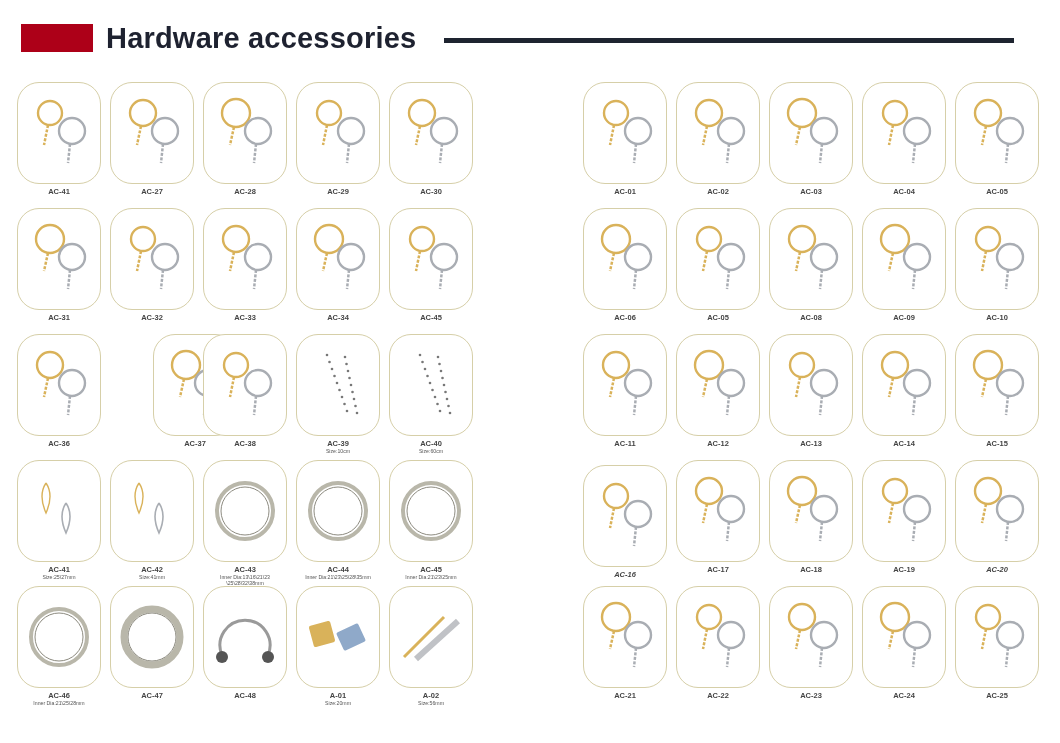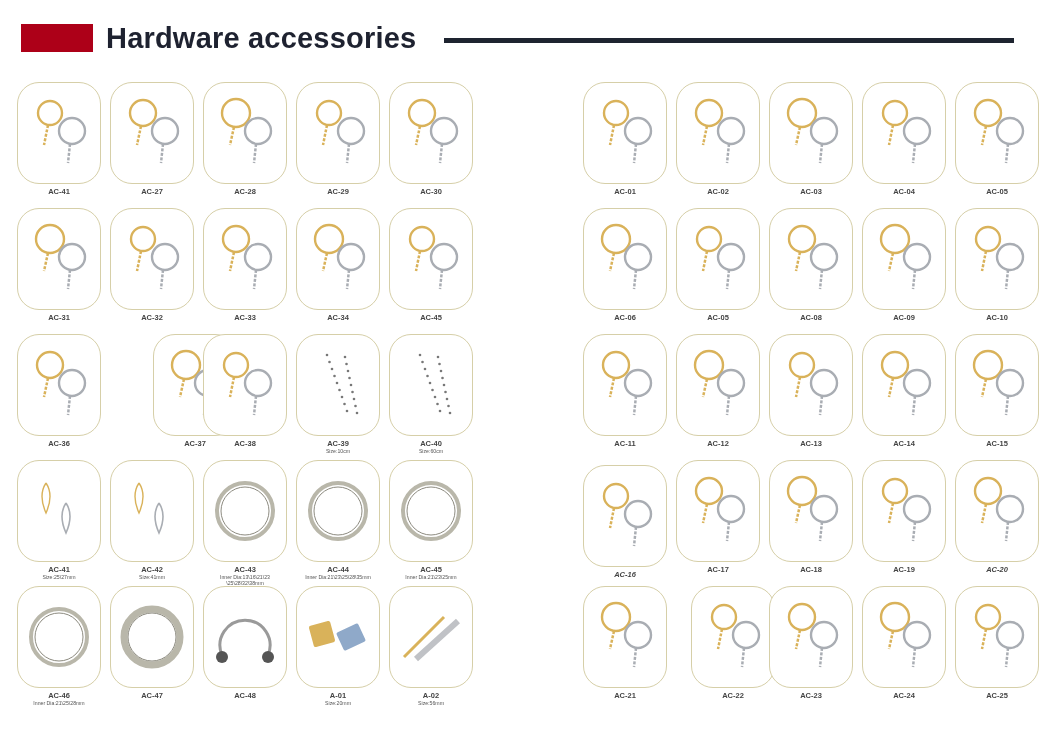--- a/index.html
+++ b/index.html
@@ -545,21 +545,21 @@
       <div class="card">
         <svg viewBox="0 0 82 100">
           <circle cx="32" cy="30" r="14" fill="none" stroke="#d9b25a" stroke-width="2.4"></circle>
           <line x1="30" y1="44" x2="26" y2="62" stroke="#d9b25a" stroke-width="2.5" stroke-dasharray="3 1.5"></line>
           <circle cx="54" cy="48" r="13" fill="none" stroke="#a9adb3" stroke-width="2.4"></circle>
           <line x1="52" y1="61" x2="50" y2="80" stroke="#a9adb3" stroke-width="2.5" stroke-dasharray="3 1.5"></line>
         </svg>
       </div>
       <div class="lbl">AC-21</div>
     </div>
-    <div class="cell" style="left: 108px; top: 504px;">
+    <div class="cell" style="left: 93px; top: 504px;">
       <div class="card">
         <svg viewBox="0 0 82 100">
           <circle cx="32" cy="30" r="12" fill="none" stroke="#d9b25a" stroke-width="2.4"></circle>
           <line x1="30" y1="42" x2="26" y2="62" stroke="#d9b25a" stroke-width="2.5" stroke-dasharray="3 1.5"></line>
           <circle cx="54" cy="48" r="13" fill="none" stroke="#a9adb3" stroke-width="2.4"></circle>
           <line x1="52" y1="61" x2="50" y2="80" stroke="#a9adb3" stroke-width="2.5" stroke-dasharray="3 1.5"></line>
         </svg>
       </div>
       <div class="lbl">AC-22</div>
     </div>

